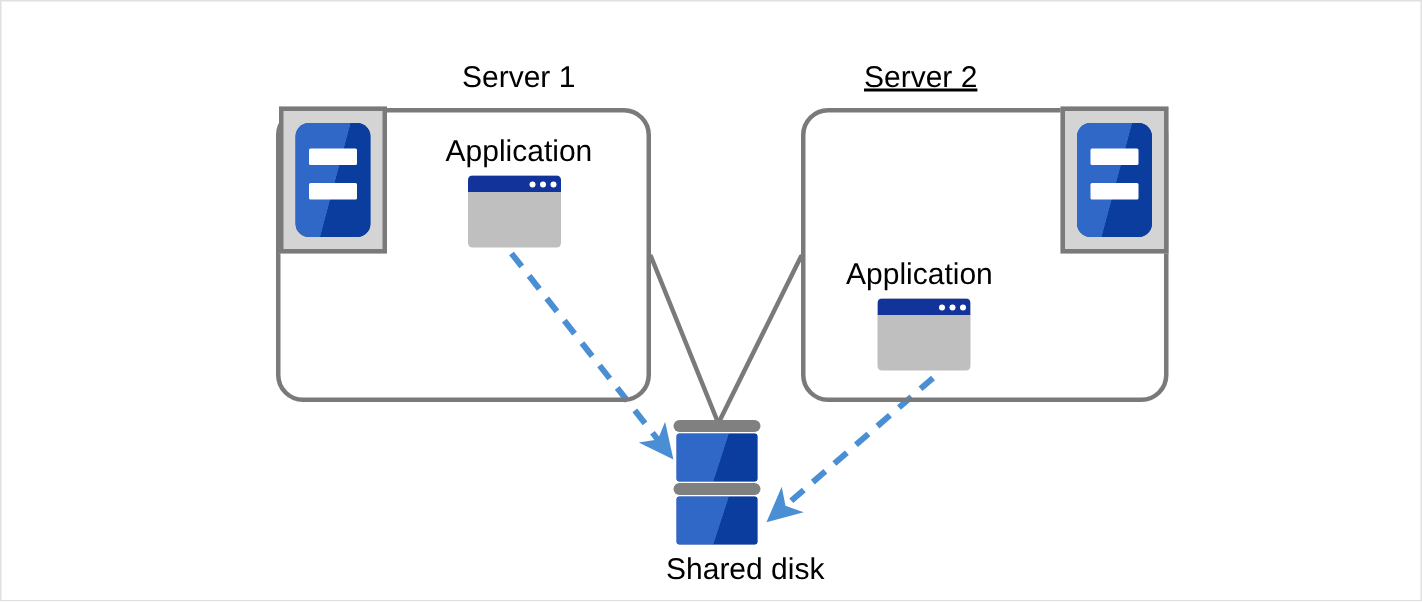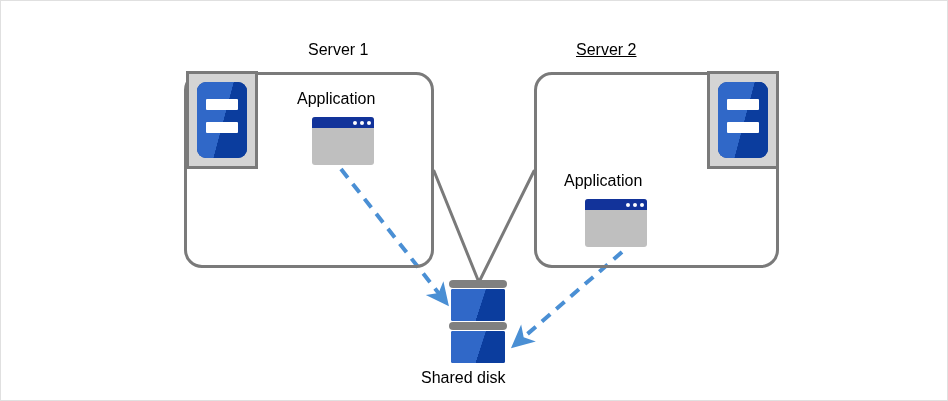--- a/index.html
+++ b/index.html
@@ -20,31 +20,31 @@
   .layer-svg {
     position: absolute;
     left: 0;
     top: 0;
     width: 948px;
     height: 401px;
   }
   .label {
     position: absolute;
     font-family: "Liberation Sans", sans-serif;
-    font-size: 16px;
+    font-size: 20px;
     color: #000000;
     white-space: nowrap;
     line-height: 1;
     text-align: center;
   }
   #server1-title { left: 307px; top: 41px; }
   #server2-title { left: 575px; top: 41px; text-decoration: underline; }
   #app1-label    { left: 296px; top: 90px; }
   #app2-label    { left: 563px; top: 172px; }
-  #disk-label    { left: 420px; top: 369px; }
+  #disk-label    { left: 443px; top: 369px; }
 
   
   .server-box {
     position: absolute;
     border: 3px solid #7a7a7a;
     border-radius: 18px;
     background: transparent;
     box-sizing: border-box;
   }
   #server1-box { left: 183px; top: 71px; width: 250px; height: 196px; }

